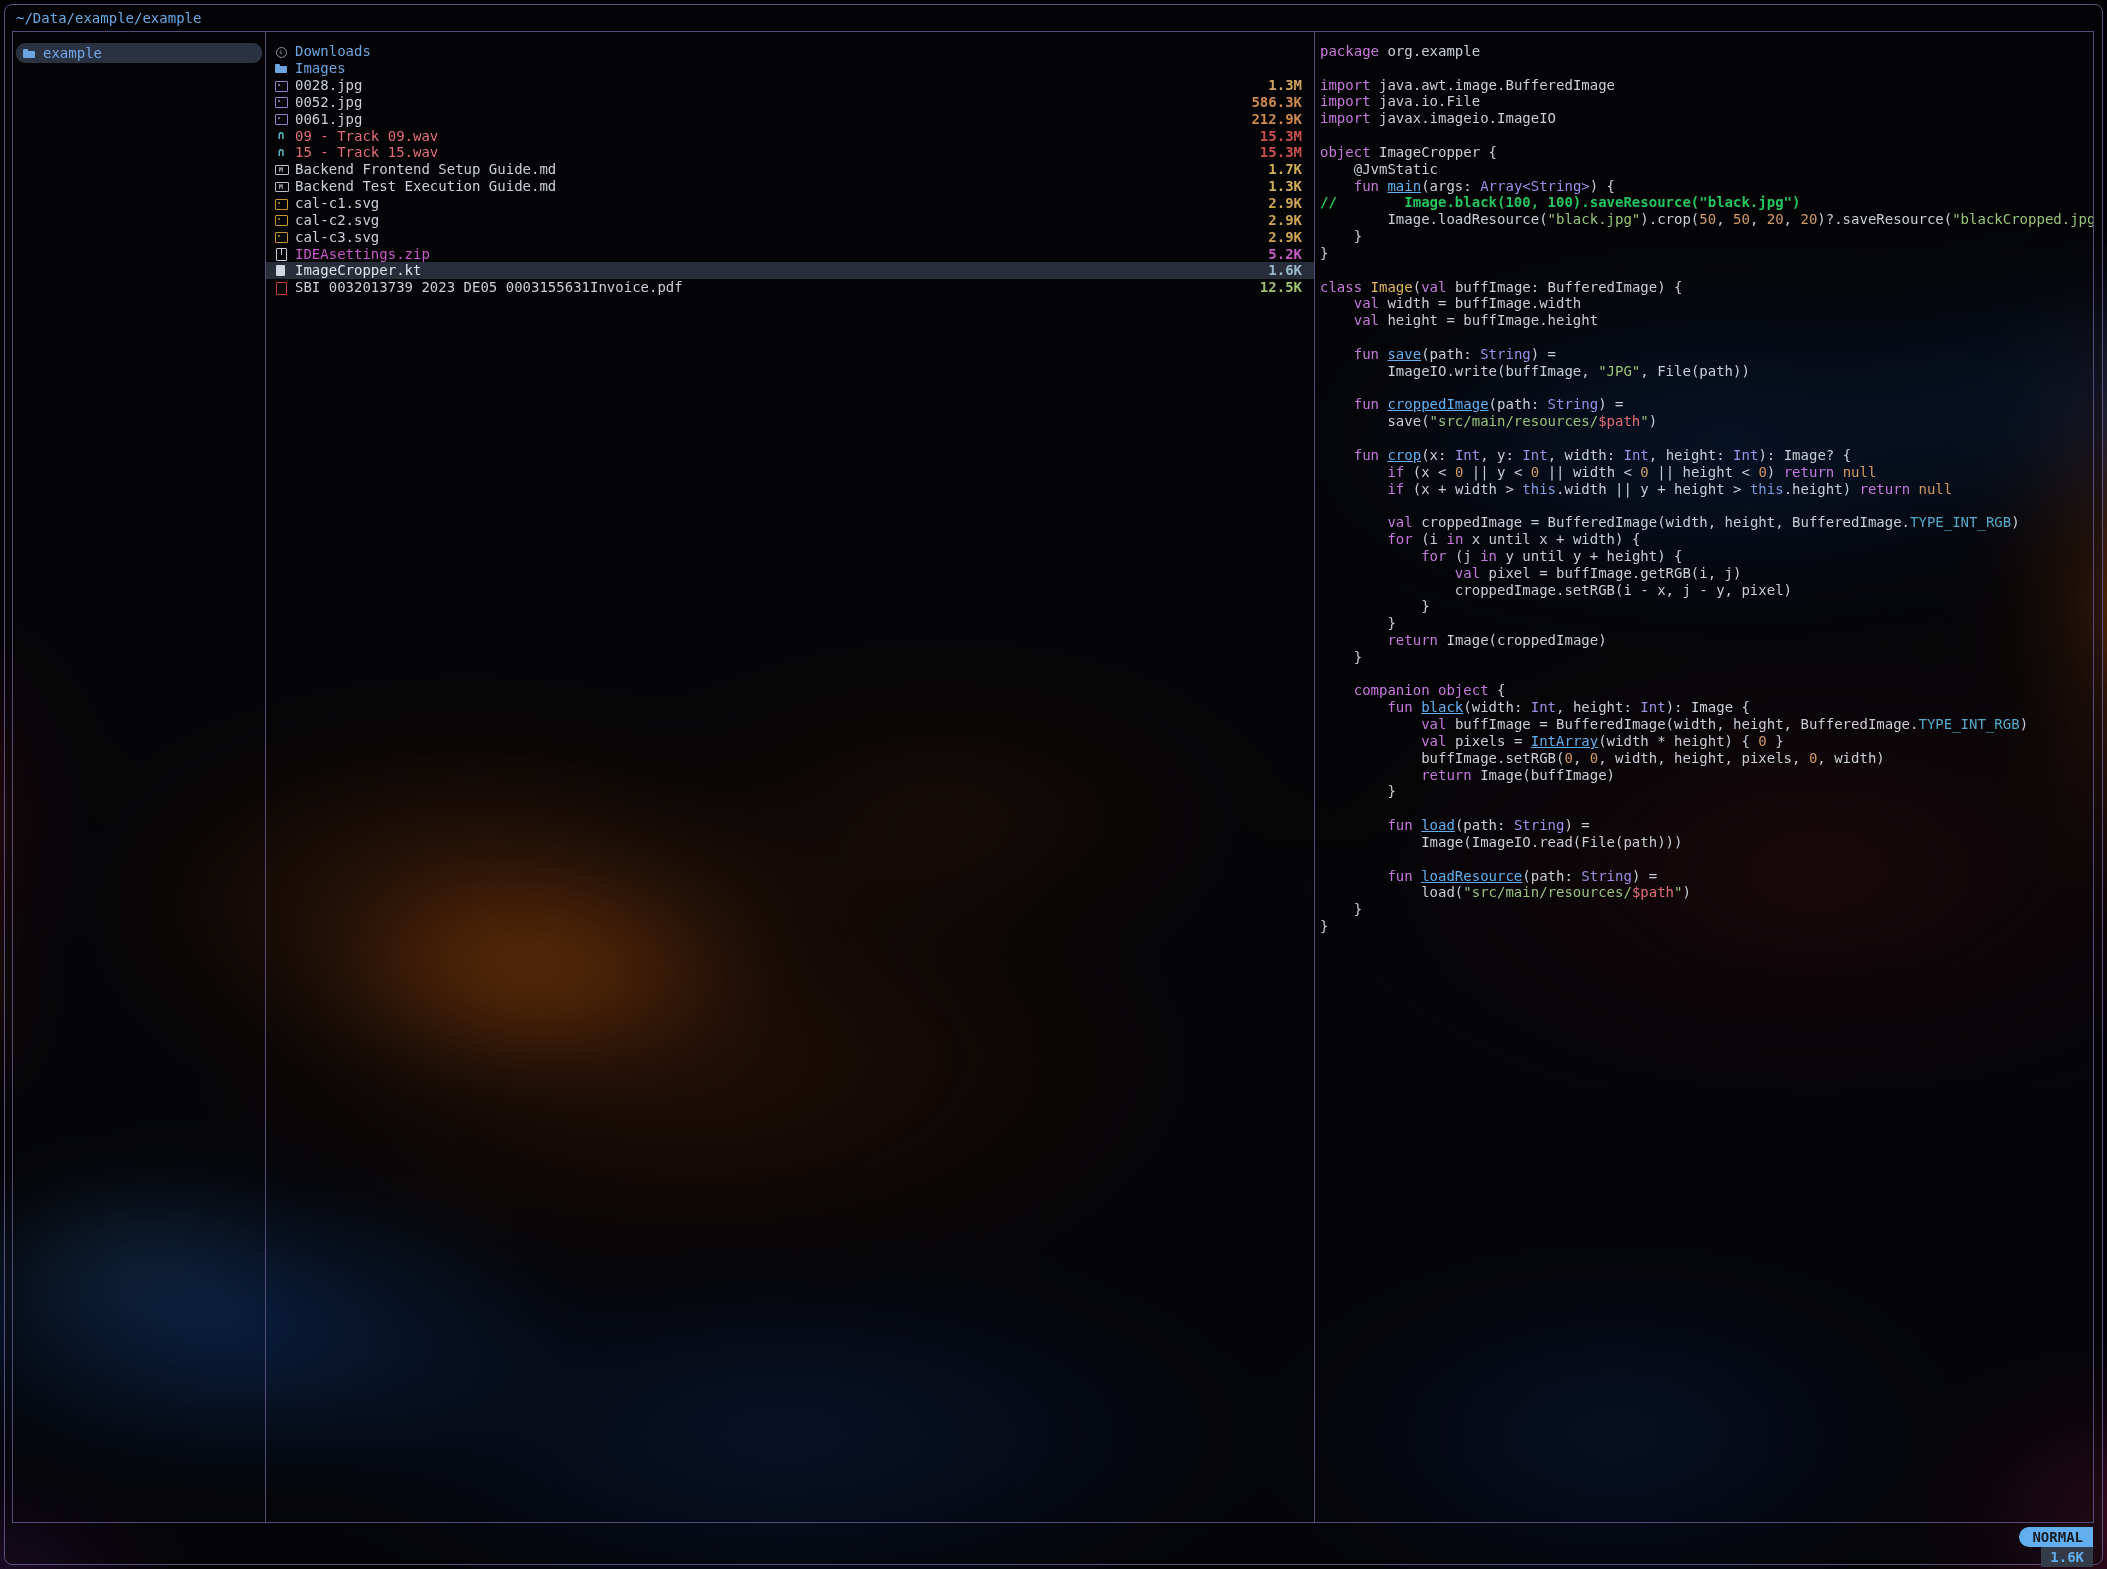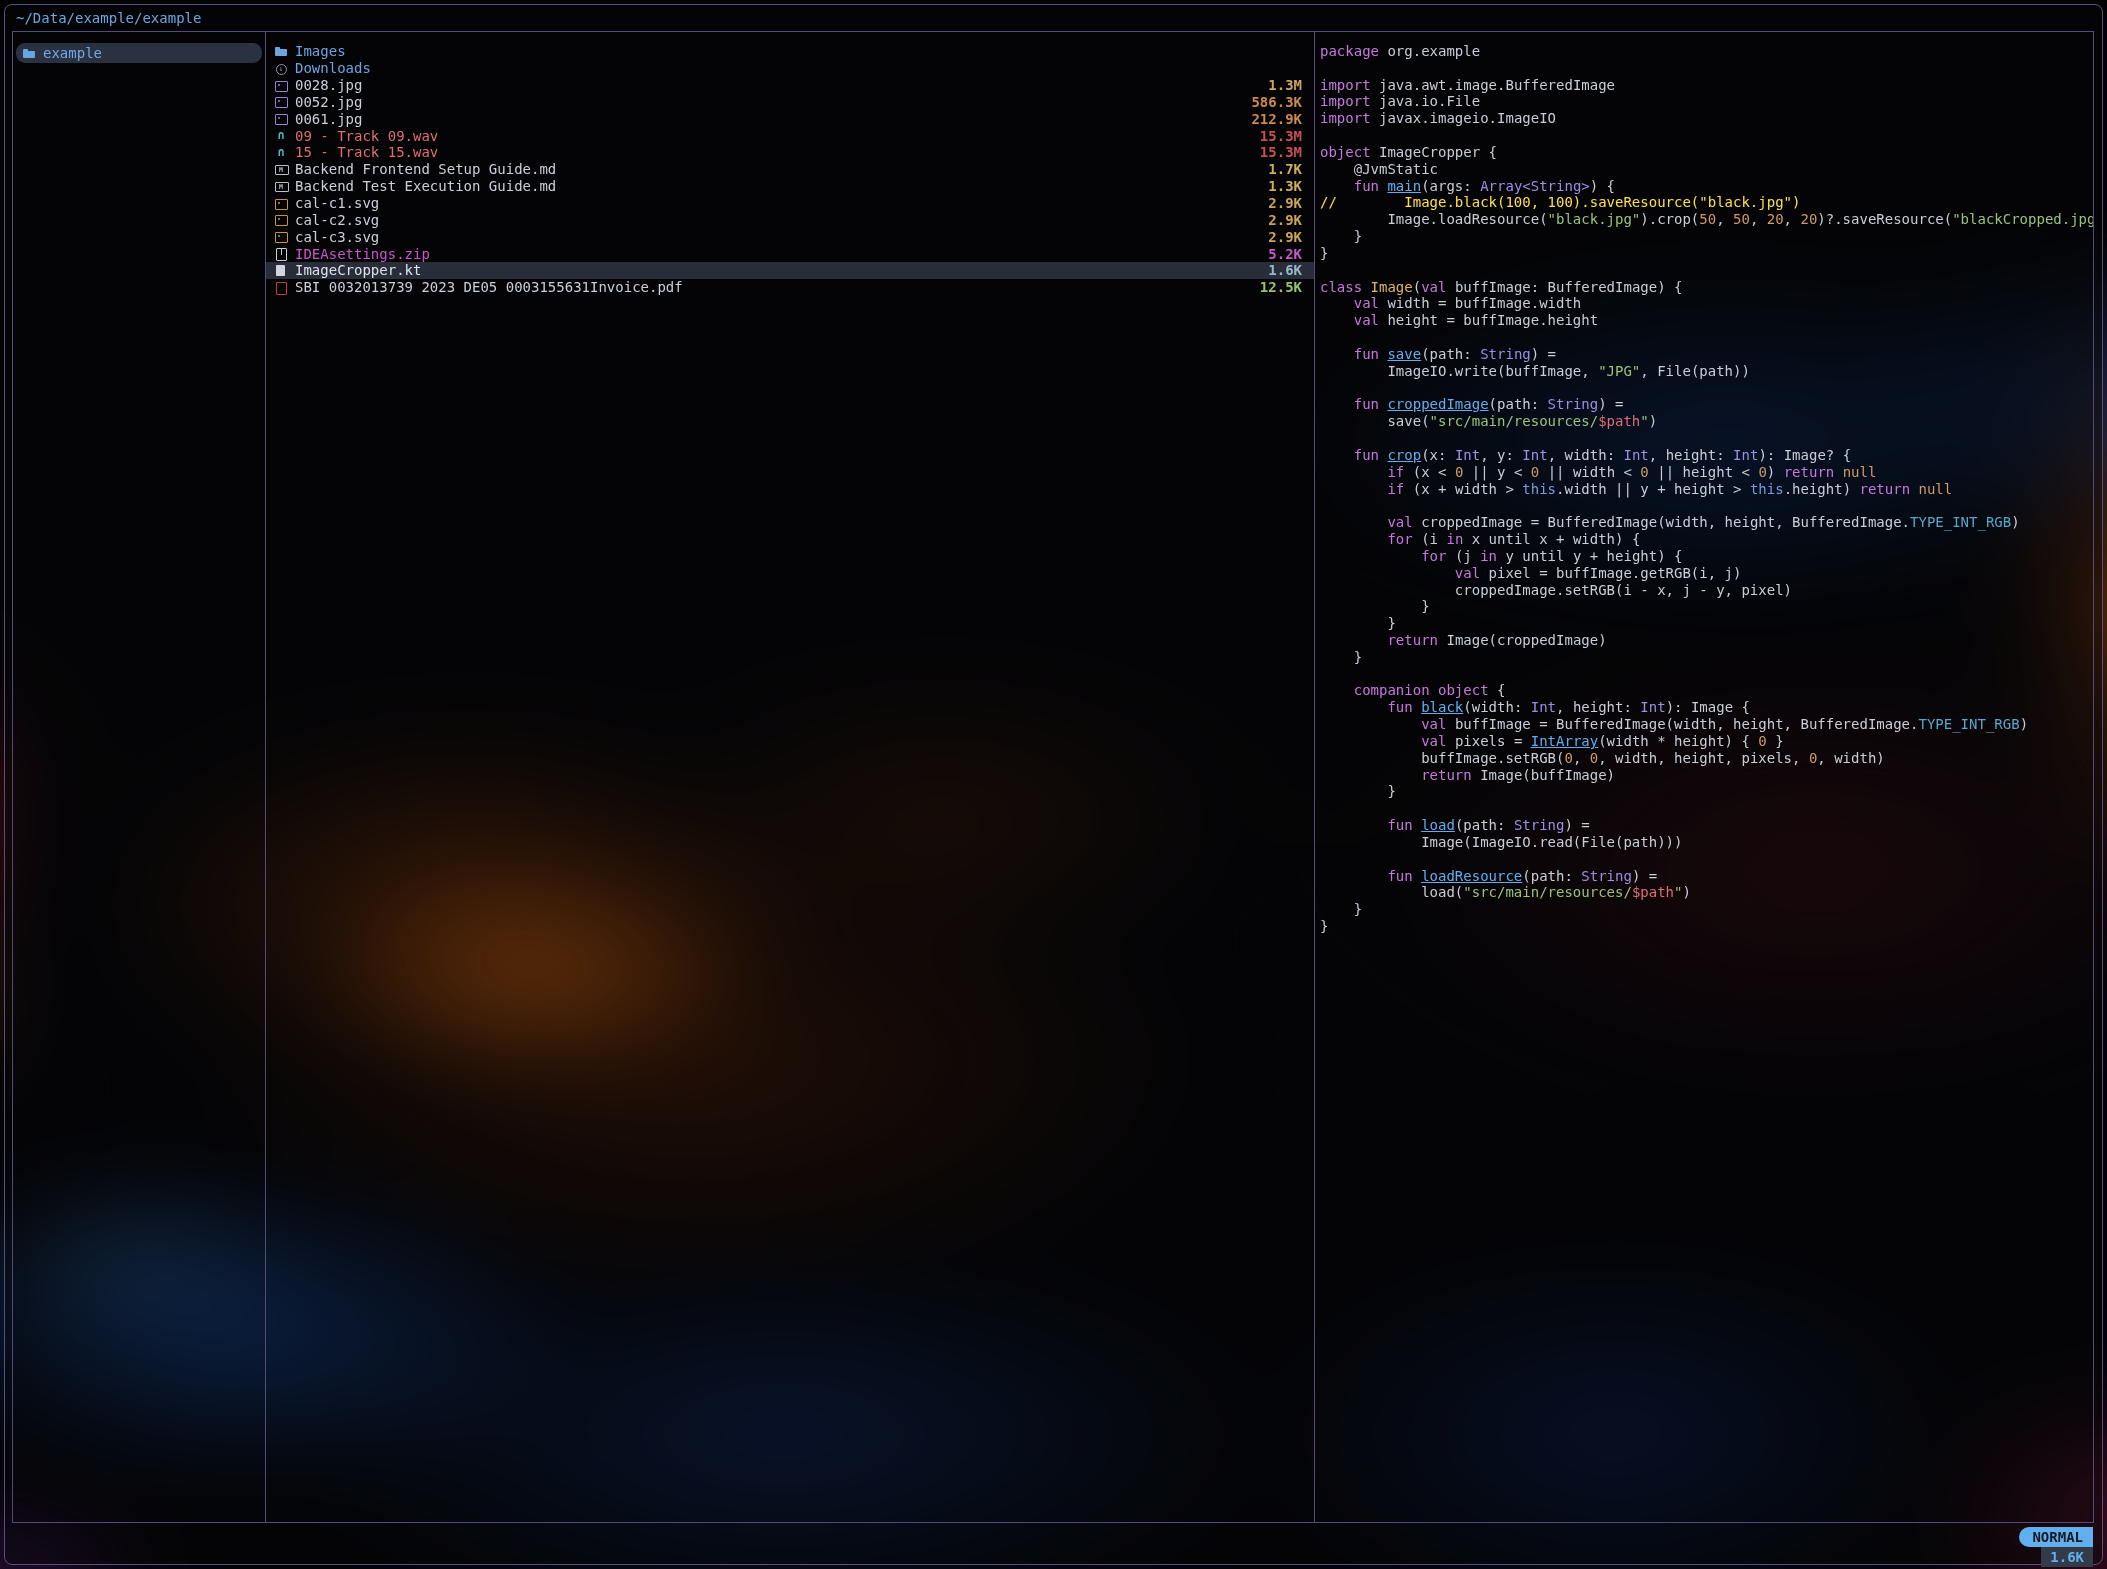--- a/index.html
+++ b/index.html
@@ -84,21 +84,21 @@
       background:currentColor;}
   .i-file::before{content:"";position:absolute;left:2px;top:3px;width:9px;height:11px;
       background:currentColor;border-radius:1px;}
   .i-pdf::before{content:"";position:absolute;left:2px;top:3px;width:9px;height:11px;
       border:1.5px solid currentColor;border-radius:1px;}
 
   
   .code{padding:11px 4px 0 5px;}
   .code-line{height:16.83px;line-height:16.83px;white-space:pre;}
   .tok-k{color:#c678dd;} .tok-f{color:#61afef;text-decoration:underline;} .tok-t{color:#9c8fe8;}
-  .tok-s{color:#98c379;} .tok-n{color:#d19a66;} .tok-c{color:#fde047;}
+  .tok-s{color:#98c379;} .tok-n{color:#d19a66;} .tok-c{color:#22c55e;font-weight:bold;}
   .tok-p{color:#c8cdd6;} .tok-y{color:#e2b55e;} .tok-o{color:#56a8c9;}
   .tok-v{color:#e06c75;} .tok-b{color:#7a9ae0;}
 
   
   .statusbar{position:absolute;left:7px;right:9px;top:1522px;height:30px;
              display:flex;align-items:flex-end;flex-direction:column;}
   .sb-mode{background:#61afef;color:#171b22;font-weight:bold;padding:2px 10px 2px 13px;
            border-radius:11px 0 0 11px;}
   .sb-size{background:#343b48;color:#61afef;font-weight:bold;padding:2px 9px;}
   .sb-cap{width:11px;align-self:stretch;background:#61afef;border-radius:0 11px 11px 0;}
@@ -128,27 +128,27 @@
             <span class="icon i-folder" style="color:#6ca4e0"></span>
             <span class="fname">example</span>
           </div>
         </div>
       </div>
 
       <div class="pane pane-files">
         <div class="filelist">
 
           <div class="row">
+            <span class="icon i-download" style="color:#8a93a5"></span>
+            <span class="fname c-folder">Downloads</span>
+            <span class="fsize"></span>
+          </div>
+          <div class="row">
             <span class="icon i-folder" style="color:#6ca4e0"></span>
             <span class="fname c-folder">Images</span>
-            <span class="fsize"></span>
-          </div>
-          <div class="row">
-            <span class="icon i-download" style="color:#8a93a5"></span>
-            <span class="fname c-folder">Downloads</span>
             <span class="fsize"></span>
           </div>
           <div class="row">
             <span class="icon i-image" style="color:#9a7fd0"></span>
             <span class="fname c-plain">0028.jpg</span>
             <span class="fsize s-gold">1.3M</span>
           </div>
           <div class="row">
             <span class="icon i-image" style="color:#9a7fd0"></span>
             <span class="fname c-plain">0052.jpg</span>

